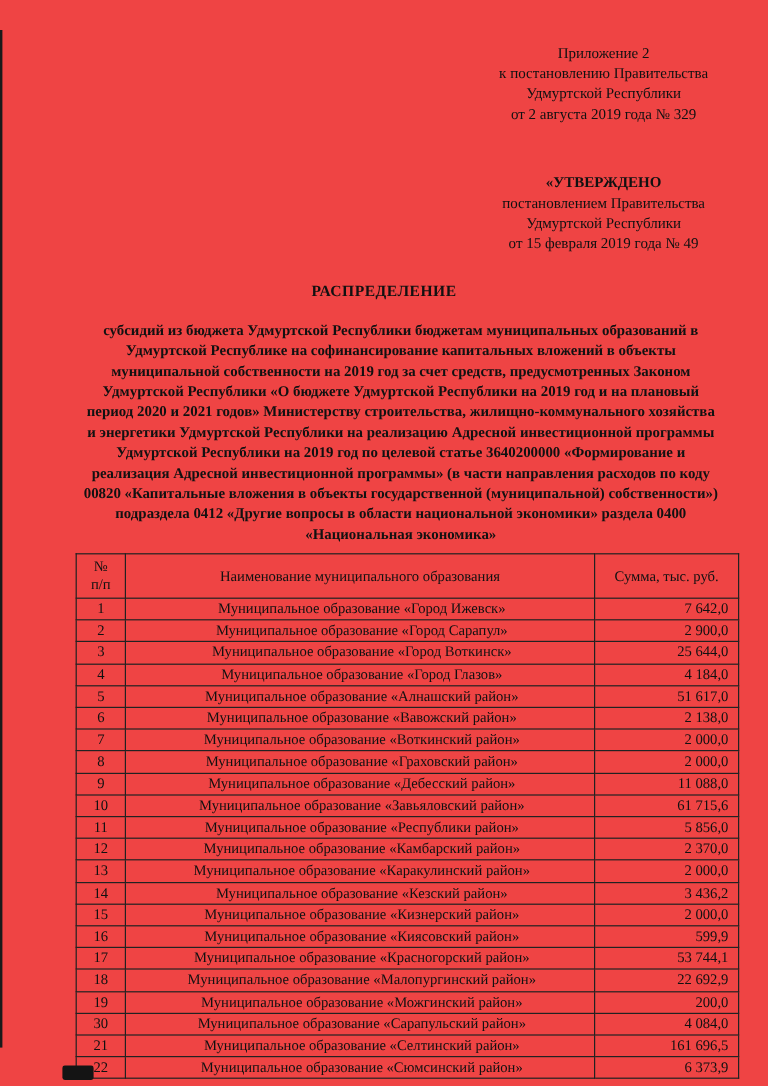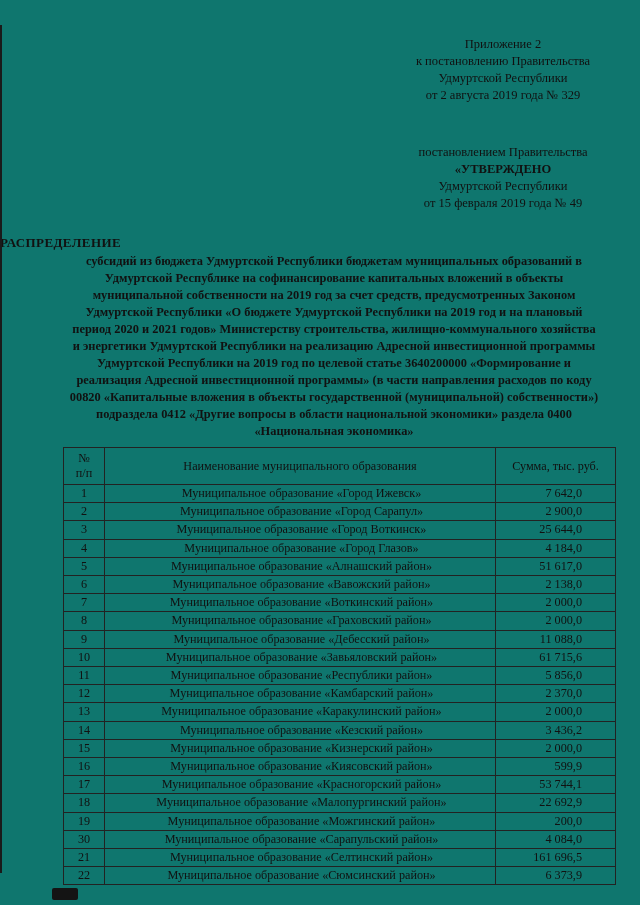--- a/index.html
+++ b/index.html
@@ -5,21 +5,21 @@
   html, body {
     margin: 0;
     padding: 0;
     background: #e8e8e8;
   }
   .page {
     position: relative;
     width: 640px;
     height: 905px;
     margin: 0 auto;
-    background: #0f766e;
+    background: #ef4444;
     overflow: hidden;
     font-family: "Liberation Serif", "DejaVu Serif", serif;
     color: #111111;
   }
   .scan-line {
     position: absolute;
     left: 0;
     top: 25px;
     width: 2px;
     height: 848px;
@@ -41,27 +41,28 @@
     font-size: 12.5px;
     line-height: 17px;
   }
   .approved-block {
     margin-top: 40px;
   }
   .hdr-line { display: block; }
   .bold { font-weight: bold; }
   .doc-title {
     margin-top: 22px;
+    text-align: center;
     font-weight: bold;
     font-size: 13px;
     line-height: 17px;
     letter-spacing: 0.4px;
   }
   .doc-subtitle {
-    margin: 2px 40px 0 68px;
+    margin: 16px 40px 0 68px;
     text-align: center;
     font-weight: bold;
     font-size: 12.4px;
     line-height: 17px;
   }
   table.dist-table {
     margin: 7px 0 0 63px;
     width: 537px;
     border-collapse: collapse;
     table-layout: fixed;
@@ -81,41 +82,41 @@
   .col-name { width: 386px; }
   .col-sum  { width: 115px; }
   .dist-table td {
     padding: 1px 2px;
     line-height: 15.2px;
     white-space: nowrap;
     overflow: hidden;
   }
   .dist-table td.c-num  { text-align: center; }
   .dist-table td.c-name { text-align: center; padding-left: 5px; }
-  .dist-table td.c-sum  { text-align: right; padding-right: 33px; }
+  .dist-table td.c-sum  { text-align: right; padding-right: 8px; }
   .th-two-line span { display: block; }
 </style>
 </head>
 <body>
 
 <div class="page">
 
   <div class="scan-line"></div>
   <div class="scan-mark"></div>
 
   <div class="header-right">
     <div class="appendix-block">
       <span class="hdr-line">Приложение 2</span>
       <span class="hdr-line">к постановлению Правительства</span>
       <span class="hdr-line">Удмуртской  Республики</span>
       <span class="hdr-line">от 2 августа 2019 года № 329</span>
     </div>
     <div class="approved-block">
+      <span class="hdr-line bold">«УТВЕРЖДЕНО</span>
       <span class="hdr-line">постановлением Правительства</span>
-      <span class="hdr-line bold">«УТВЕРЖДЕНО</span>
       <span class="hdr-line">Удмуртской Республики</span>
       <span class="hdr-line">от 15 февраля 2019 года № 49</span>
     </div>
   </div>
 
   <div class="doc-title">РАСПРЕДЕЛЕНИЕ</div>
   <div class="doc-subtitle">субсидий из бюджета Удмуртской Республики бюджетам муниципальных образований в Удмуртской Республике на софинансирование капитальных вложений в объекты муниципальной собственности на 2019 год за счет средств, предусмотренных Законом Удмуртской Республики «О бюджете Удмуртской Республики на 2019 год и на плановый период 2020 и 2021 годов» Министерству строительства, жилищно-коммунального хозяйства и энергетики Удмуртской Республики на реализацию Адресной инвестиционной программы Удмуртской Республики на 2019 год по целевой статье 3640200000 «Формирование и реализация Адресной инвестиционной программы» (в части направления расходов по коду 00820 «Капитальные вложения в объекты государственной (муниципальной) собственности») подраздела 0412 «Другие вопросы в области национальной экономики» раздела 0400 «Национальная экономика»</div>
 
   <table class="dist-table">
     <thead>

